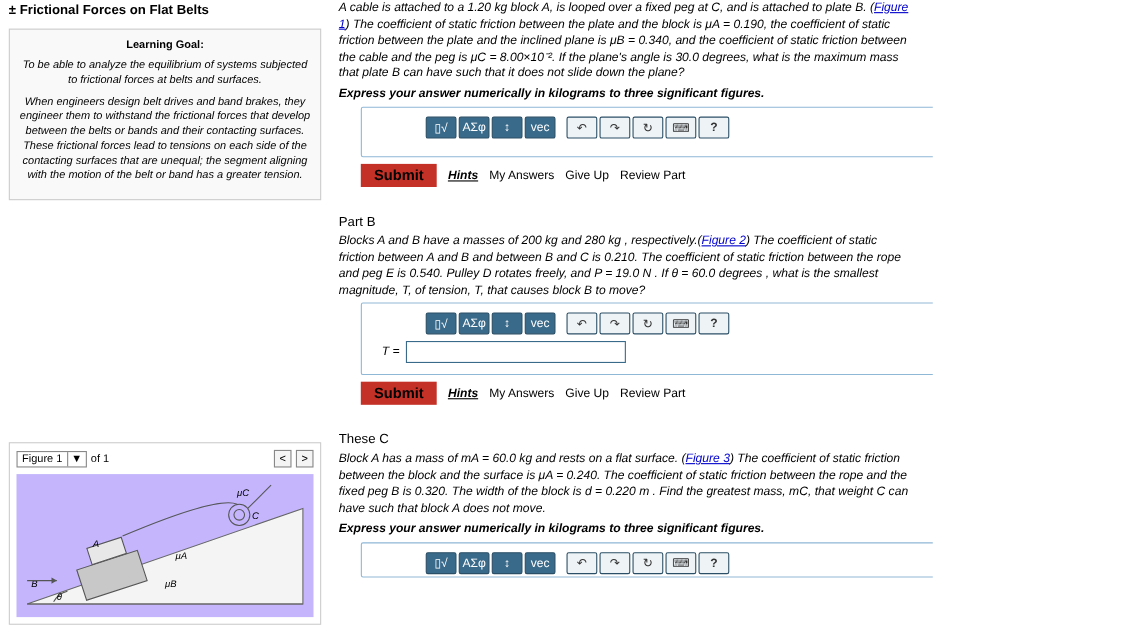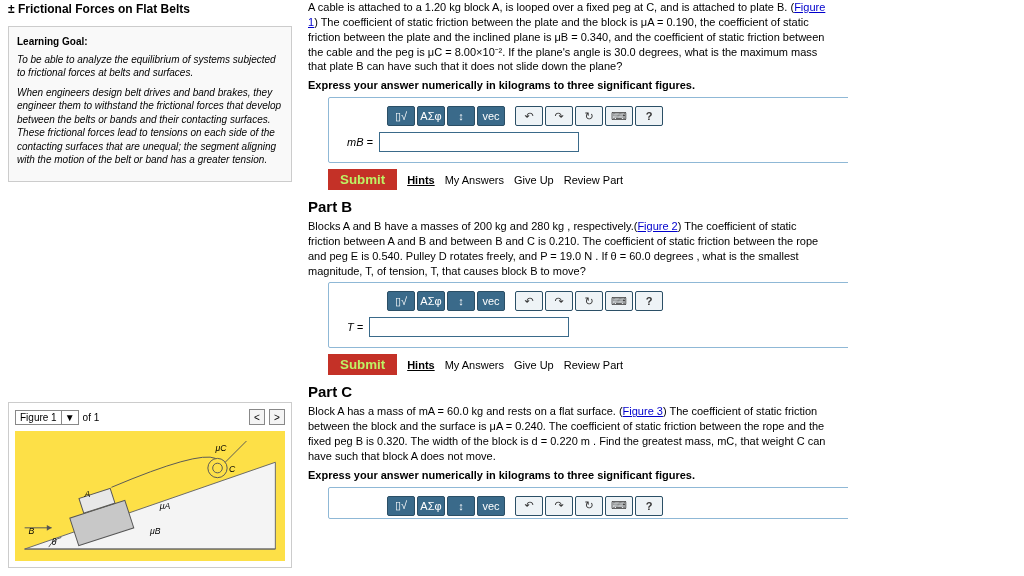--- a/index.html
+++ b/index.html
@@ -1,47 +1,47 @@
 <!DOCTYPE html>
 <html><head>
 <meta charset="utf-8">
 <style>
 * { box-sizing: border-box; margin: 0; padding: 0; }
 body { font-family: Arial, Helvetica, sans-serif; font-size: 11px; color: #000; background: #fff; }
 .page { display: flex; width: 848px; height: 576px; }
 .left-col { width: 300px; padding: 0 8px 8px 8px; display: flex; flex-direction: column; gap: 6px;}
 .right-col { flex: 1; padding: 0 20px 8px 8px; overflow: hidden;}
 .left-title { font-weight: bold; font-size: 12px; padding: 2px 0 4px 0;}
-.info-box { border: 1px solid #ccc; background: #f9f9f9; padding: 8px; font-size: 10px; line-height: 1.35;}
+.info-box { border: 1px solid #ccc; background: #f9f9f9; padding: 8px; font-size: 10px; line-height: 1.35; text-align: center;}
 .info-box .lg-head { font-weight: bold; margin-bottom: 4px;}
 .info-box p { margin-bottom: 6px; font-style: italic;}
 .fig-panel { border: 1px solid #ccc; margin-top: auto; padding: 6px;}
 .fig-nav { display: flex; align-items: center; gap: 4px; font-size: 10px; margin-bottom:6px;}
 .fig-select { display:flex; align-items:center; border:1px solid #888; background:#fff; font-size:10px;}
 .fig-select span{ padding:1px 4px;}
 .fig-select .arrow{border-left:1px solid #888; padding:1px 3px;}
 .nav-btn { border:1px solid #888; background:#f4f4f4; width:16px; height:16px; display:flex; align-items:center; justify-content:center; font-size:10px; cursor:pointer;}
-.fig-img { width:100%; height:130px; position:relative; background:#fde047;}
-.problem-text { font-size: 11px; line-height: 1.35; margin-bottom: 4px;}
+.fig-img { width:100%; height:130px; position:relative; background:#c4b5fd;}
+.problem-text { font-size: 11px; line-height: 1.35; margin-bottom: 4px; font-style: italic;}
 .problem-text a { color: #00c; text-decoration: underline;}
 .bold{font-weight:bold;}
-.part-head{font-weight:bold; margin:8px 0 4px 0; font-size:15px;}
+.part-head{font-weight:normal; margin:24px 0 4px 0; font-size:12px;}
 .answer-outer{border:1px solid #8fb8d6; border-radius:2px; padding:8px 12px 10px 12px; width:560px; margin:4px 0 4px 20px; background:#fff;}
 .tool-row{display:flex; gap:2px; align-items:center; margin-left:46px; margin-bottom:6px;}
 .tool-btn{background:#3a6a8a; color:#fff; border:1px solid #2b4f66; width:28px; height:20px; display:flex; align-items:center; justify-content:center; font-size:11px; cursor:pointer; border-radius:2px;}
 .tool-btn.plain{background:#eef3f6; color:#333;}
 .tool-btn.q{background:#eef3f6; color:#333; font-weight:bold;}
 .tool-sep{width:6px;}
 .input-row{display:flex; align-items:center; gap:6px; margin-left:6px;}
 .input-row .var{font-style:italic;}
 .input-row input{border:1px solid #3a6a8a; height:20px; width:200px; padding:0 4px;}
 .unit{margin-left:auto; padding-right:8px;}
 .submit-row{display:flex; align-items:center; gap:10px; margin:6px 0 2px 20px; font-size:11px;}
-.submit-btn{background:#c43127; color:#bef264; border:none; padding:3px 12px; font-weight:bold; cursor:pointer;}
-.link{text-decoration:underline; cursor:pointer;}
+.submit-btn{background:#c43127; color:#000000; border:none; padding:3px 12px; font-weight:bold; cursor:pointer;}
+.link{text-decoration:underline; cursor:pointer;font-style:italic;}
 svg{display:block;}
 </style>
 </head>
 <body>
 
 <div class="page">
   <div class="left-col">
     <div class="left-title">± Frictional Forces on Flat Belts</div>
     <div class="info-box">
       <div class="lg-head">Learning Goal:</div>
@@ -99,25 +99,20 @@
         <div class="tool-btn">ΑΣφ</div>
         <div class="tool-btn">↕</div>
         <div class="tool-btn">vec</div>
         <div class="tool-sep"></div>
         <div class="tool-btn plain">↶</div>
         <div class="tool-btn plain">↷</div>
         <div class="tool-btn plain">↻</div>
         <div class="tool-btn plain">⌨</div>
         <div class="tool-btn q">?</div>
       </div>
-      <div class="input-row">
-        <span class="var">mB =</span>
-        <input type="text" style="">
-        <span class="unit">kg</span>
-      </div>
     </div>
     <div class="submit-row">
       <button class="submit-btn">Submit</button>
       <span class="link bold">Hints</span>
       <span>My Answers</span>
       <span>Give Up</span>
       <span>Review Part</span>
     </div>
 
     <div class="part-head">Part B</div>
@@ -144,21 +139,21 @@
       </div>
     </div>
     <div class="submit-row">
       <button class="submit-btn">Submit</button>
       <span class="link bold">Hints</span>
       <span>My Answers</span>
       <span>Give Up</span>
       <span>Review Part</span>
     </div>
 
-    <div class="part-head">Part C</div>
+    <div class="part-head">These C</div>
     <div class="problem-text">
       <span>Block A has a mass of mA = 60.0 kg and rests on a flat surface. (</span><a>Figure 3</a><span>) The coefficient of static friction between the block and the surface is μA = 0.240. The coefficient of static friction between the rope and the fixed peg B is 0.320. The width of the block is d = 0.220 m . Find the greatest mass, mC, that weight C can have such that block A does not move.</span>
     </div>
     <div class="problem-text bold">Express your answer numerically in kilograms to three significant figures.</div>
     <div class="answer-outer" style="padding-bottom:2px;">
       <div class="tool-row" style="margin-bottom:0;">
         <div class="tool-btn">▯√</div>
         <div class="tool-btn">ΑΣφ</div>
         <div class="tool-btn">↕</div>
         <div class="tool-btn">vec</div>

